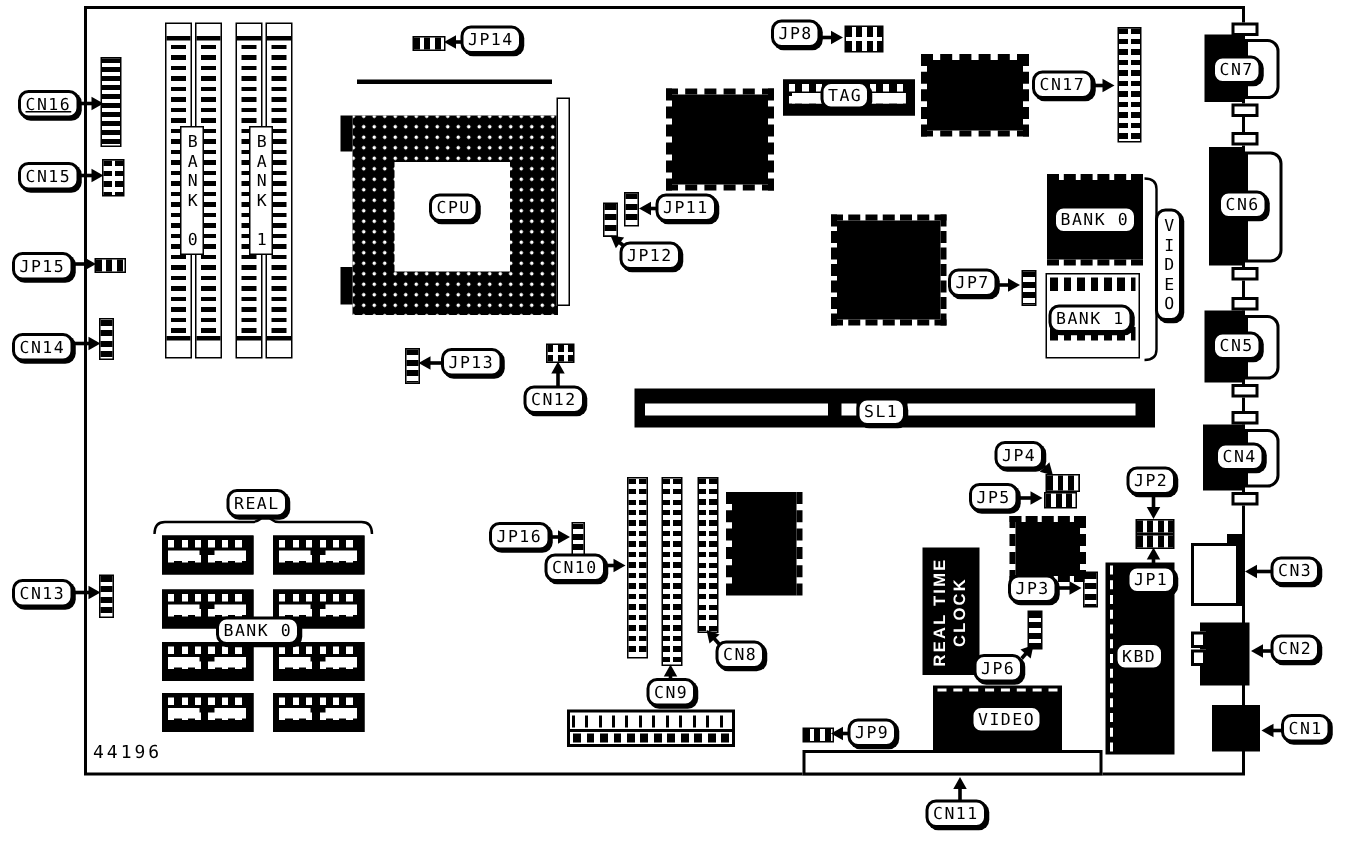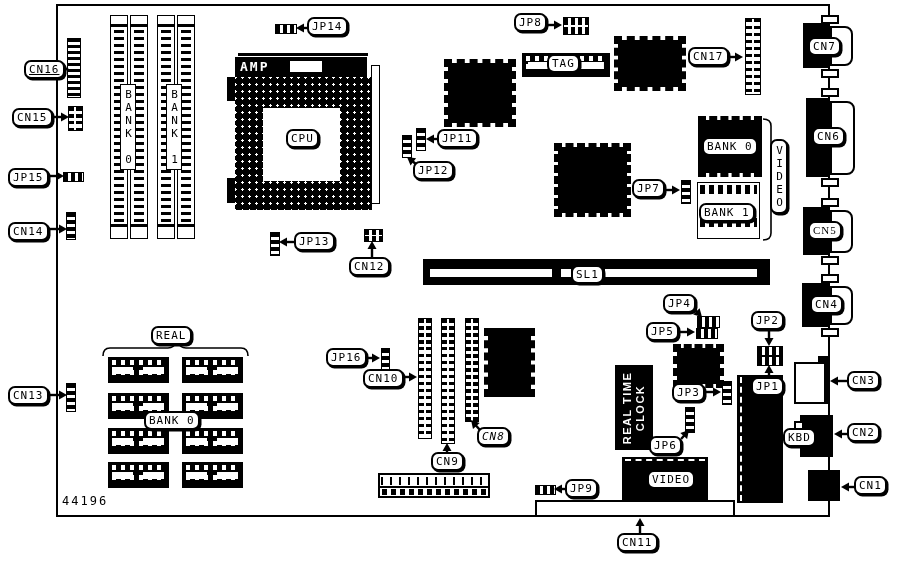--- a/index.html
+++ b/index.html
@@ -78,24 +78,20 @@
 <div id="stage">
 
   <div class="board" style="left:56px;top:4px;width:770px;height:509px;"></div>
 
   <div class="simm" style="left:110px;top:15px;width:16px;height:222px;"></div>
   <div class="simm" style="left:130px;top:15px;width:16px;height:222px;"></div>
   <div class="simm" style="left:157px;top:15px;width:16px;height:222px;"></div>
   <div class="simm" style="left:177px;top:15px;width:16px;height:222px;"></div>
 
   <div class="abs ink" style="left:238px;top:53px;width:130px;height:3px;"></div>
-  <div class="abs ink" style="left:235px;top:57px;width:132px;height:20px;">
-    <span class="amp-text">AMP</span>
-    <span class="abs" style="left:55px;top:4px;width:32px;height:11px;background:#fff;"></span>
-  </div>
   <div class="pga" style="left:235px;top:77px;width:137px;height:133px;"></div>
   <div class="abs" style="left:263px;top:108px;width:77px;height:73px;background:#fff;"></div>
   <div class="abs" style="left:371px;top:65px;width:7px;height:137px;background:#fff;border:1px solid #000;"></div>
   <div class="abs ink" style="left:227px;top:77px;width:8px;height:24px;"></div>
   <div class="abs ink" style="left:227px;top:178px;width:8px;height:25px;"></div>
 
   <div class="qfp" style="left:448px;top:63px;width:64px;height:60px;"></div>
   <div class="qfp" style="left:618px;top:40px;width:64px;height:47px;"></div>
   <div class="qfp" style="left:558px;top:147px;width:69px;height:66px;"></div>
   <div class="qfp" style="left:677px;top:348px;width:43px;height:36px;"></div>
@@ -244,58 +240,58 @@
       <polygon points="640,518 644.5,526 635.5,526" fill="#000"></polygon>
       <line x1="850" y1="381" x2="834" y2="381" stroke="#000" stroke-width="2.4"></line>
       <polygon points="830,381 838,376.5 838,385.5" fill="#000"></polygon>
       <line x1="850" y1="434" x2="838" y2="434" stroke="#000" stroke-width="2.4"></line>
       <polygon points="834,434 842,429.5 842,438.5" fill="#000"></polygon>
       <line x1="857" y1="487" x2="845" y2="487" stroke="#000" stroke-width="2.4"></line>
       <polygon points="841,487 849,482.5 849,491.5" fill="#000"></polygon>
     </svg>
 
   <div id="callout-layer">
-      <div class="callout" style="left: 24px; top: 60px; text-decoration: underline;">CN16</div>
+      <div class="callout" style="left: 12px; top: 60px; text-decoration: underline;">CN16</div>
       <div class="callout" style="left: 12px; top: 108px;">CN15</div>
       <div class="callout" style="left: 8px; top: 168px;">JP15</div>
       <div class="callout" style="left: 8px; top: 222px;">CN14</div>
       <div class="callout" style="left: 8px; top: 386px;">CN13</div>
       <div class="callout" style="left: 307px; top: 17px;">JP14</div>
       <div class="callout" style="left: 514px; top: 13px;">JP8</div>
       <div class="callout" style="left: 688px; top: 47px;">CN17</div>
       <div class="callout" style="left: 437px; top: 129px;">JP11</div>
       <div class="callout" style="left: 413px; top: 161px;">JP12</div>
       <div class="callout" style="left: 294px; top: 232px;">JP13</div>
       <div class="callout" style="left: 349px; top: 257px;">CN12</div>
       <div class="callout" style="left: 571px; top: 265px;">SL1</div>
       <div class="callout" style="left: 632px; top: 179px;">JP7</div>
       <div class="callout" style="left: 151px; top: 326px;">REAL</div>
       <div class="callout" style="left: 144px; top: 411px;">BANK 0</div>
       <div class="callout" style="left: 326px; top: 348px;">JP16</div>
       <div class="callout" style="left: 363px; top: 369px;">CN10</div>
       <div class="callout" style="left: 431px; top: 452px;">CN9</div>
-      <div class="callout" style="left: 477px; top: 427px; font-style: italic;">CN8</div>
+      <div class="callout" style="left: 477px; top: 427px;">CN8</div>
       <div class="callout" style="left: 663px; top: 294px;">JP4</div>
       <div class="callout" style="left: 646px; top: 322px;">JP5</div>
       <div class="callout" style="left: 751px; top: 311px;">JP2</div>
       <div class="callout" style="left: 751px; top: 377px;">JP1</div>
       <div class="callout" style="left: 672px; top: 383px;">JP3</div>
       <div class="callout" style="left: 649px; top: 436px;">JP6</div>
       <div class="callout" style="left: 565px; top: 479px;">JP9</div>
       <div class="callout" style="left: 617px; top: 533px;">CN11</div>
       <div class="callout" style="left: 808px; top: 37px;">CN7</div>
       <div class="callout" style="left: 812px; top: 127px;">CN6</div>
-      <div class="callout" style="left: 808px; top: 221px; font-family: Liberation Serif, serif;">CN5</div>
+      <div class="callout" style="left: 808px; top: 221px;">CN5</div>
       <div class="callout" style="left: 810px; top: 295px;">CN4</div>
       <div class="callout" style="left: 847px; top: 371px;">CN3</div>
       <div class="callout" style="left: 847px; top: 423px;">CN2</div>
       <div class="callout" style="left: 854px; top: 476px;">CN1</div>
       <div class="callout" style="left: 286px; top: 129px;">CPU</div>
       <div class="callout" style="left: 547px; top: 54px;">TAG</div>
-      <div class="callout" style="left: 783px; top: 428px;">KBD</div>
+      <div class="callout" style="left: 743px; top: 428px;">KBD</div>
       <div class="callout" style="left: 647px; top: 470px;">VIDEO</div>
       <div class="callout" style="left: 702px; top: 137px;">BANK 0</div>
       <div class="callout" style="left: 699px; top: 203px;">BANK 1</div>
       <div class="callout vertical" style="left: 770px; top: 139px;">VIDEO</div>
       <div class="callout vertical plain" style="left: 120px; top: 84px;">BANK 0</div>
       <div class="callout vertical plain" style="left: 166px; top: 84px;">BANK 1</div>
     </div>
 
 </div>
 

